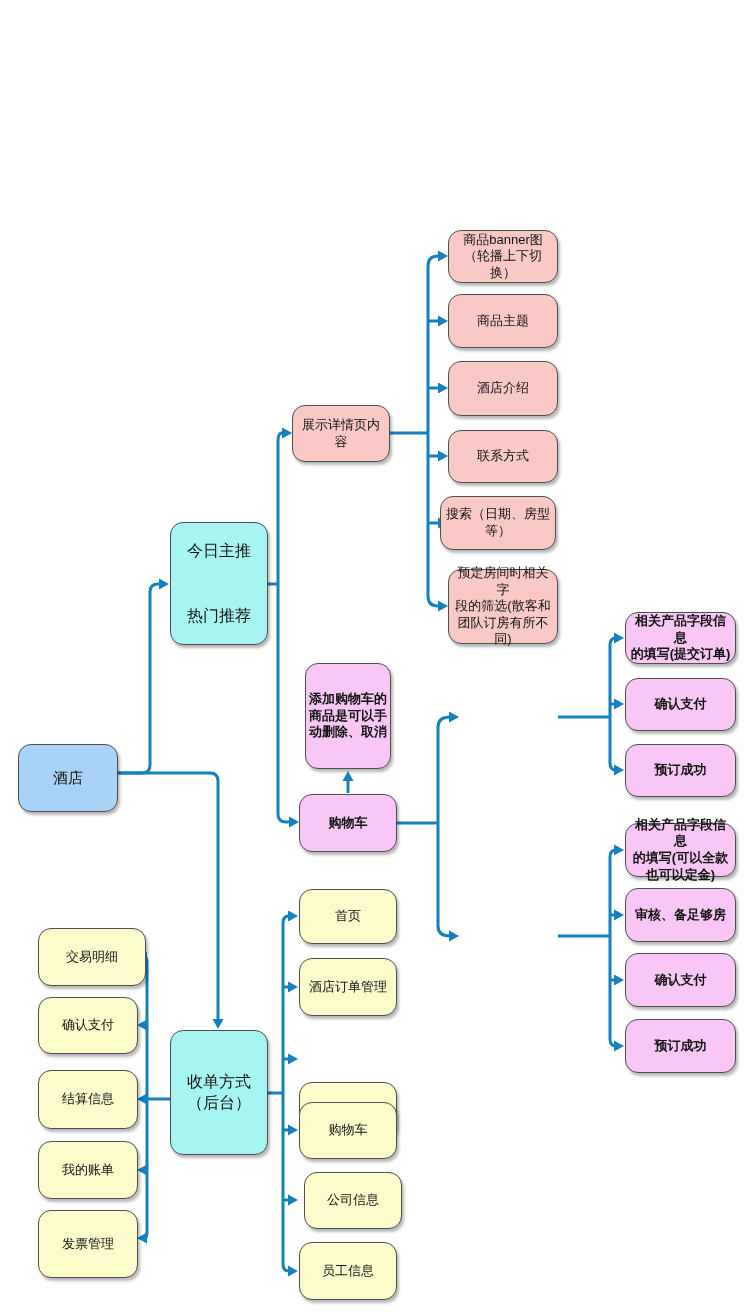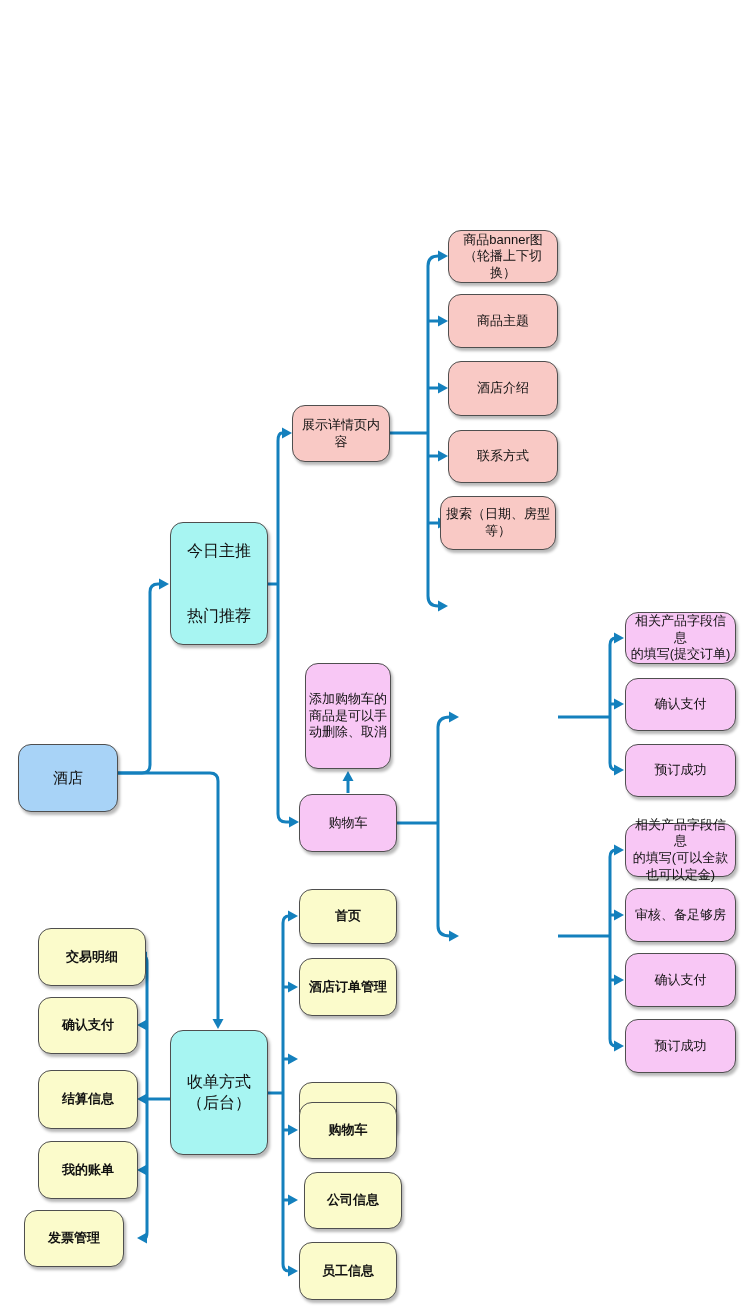--- a/index.html
+++ b/index.html
@@ -36,22 +36,22 @@
     font-size:13px;
     line-height:1.28;
     color:#111;
     white-space:pre-line;
     padding:14px 3px;
     z-index:2;
   }
   .node.blue{background:var(--root-fill);font-size:15px;}
   .node.cyan{background:var(--cyan-fill);font-size:16px;gap:40px;}
   .node.salmon{background:var(--salmon-fill);}
-  .node.violet{background:var(--violet-fill);}
-  .node.yellow{background:var(--yellow-fill);font-weight:bold;}
+  .node.violet{background:var(--violet-fill);font-weight:bold;}
+  .node.yellow{background:var(--yellow-fill);}
   .node.spaced{justify-content:space-evenly;}
 </style>
 </head>
 <body>
 
 <div class="canvas">
 
   <svg class="connectors" width="747" height="1314" viewBox="0 0 747 1314">
 
     <path d="M 118 773 L 142 773 Q 150 773 150 765 L 150 592 Q 150 584 158 584 L 159 584"></path>
@@ -140,39 +140,43 @@
 商品是可以手
 动删除、取消</div>
 
   <div class="node salmon" style="left:448px;top:230px;width:110px;height:53px">商品banner图
 （轮播上下切换）</div>
   <div class="node salmon" style="left:448px;top:294px;width:110px;height:54px">商品主题</div>
   <div class="node salmon" style="left:448px;top:361px;width:110px;height:55px">酒店介绍</div>
   <div class="node salmon" style="left:448px;top:430px;width:110px;height:53px">联系方式</div>
   <div class="node salmon" style="left:440px;top:496px;width:116px;height:54px">搜索（日期、房型
 等）</div>
+  <div class="node salmon" style="left:448px;top:569px;width:110px;height:75px">预定房间时相关字
+段的筛选(散客和
+团队订房有所不
+同)</div>
 
 
   <div class="node violet" style="left:625px;top:612px;width:111px;height:52px">相关产品字段信息
 的填写(提交订单)</div>
   <div class="node violet" style="left:625px;top:678px;width:111px;height:53px">确认支付</div>
   <div class="node violet" style="left:625px;top:744px;width:111px;height:53px">预订成功</div>
 
   <div class="node violet" style="left:625px;top:823px;width:111px;height:54px">相关产品字段信息
 的填写(可以全款
 也可以定金)</div>
   <div class="node violet" style="left:625px;top:888px;width:111px;height:54px">审核、备足够房</div>
   <div class="node violet" style="left:625px;top:953px;width:111px;height:54px">确认支付</div>
   <div class="node violet" style="left:625px;top:1019px;width:111px;height:54px">预订成功</div>
 
   <div class="node yellow" style="left:38px;top:928px;width:108px;height:58px">交易明细</div>
   <div class="node yellow" style="left:38px;top:997px;width:100px;height:57px">确认支付</div>
   <div class="node yellow" style="left:38px;top:1070px;width:100px;height:59px">结算信息</div>
   <div class="node yellow" style="left:38px;top:1141px;width:100px;height:58px">我的账单</div>
-  <div class="node yellow" style="left:24px;top:1210px;width:100px;height:57px">发票管理</div>
+  <div class="node yellow" style="left:38px;top:1210px;width:100px;height:68px">发票管理</div>
 
   <div class="node yellow" style="left:299px;top:889px;width:98px;height:55px">首页</div>
   <div class="node yellow" style="left:299px;top:958px;width:98px;height:58px">酒店订单管理</div>
   <div class="node yellow" style="left:299px;top:1082px;width:98px;height:57px">门票订单管理</div>
   <div class="node yellow" style="left:299px;top:1102px;width:98px;height:57px">购物车</div>
   <div class="node yellow" style="left:304px;top:1172px;width:98px;height:57px">公司信息</div>
   <div class="node yellow" style="left:299px;top:1242px;width:98px;height:58px">员工信息</div>
 
 </div>
 

